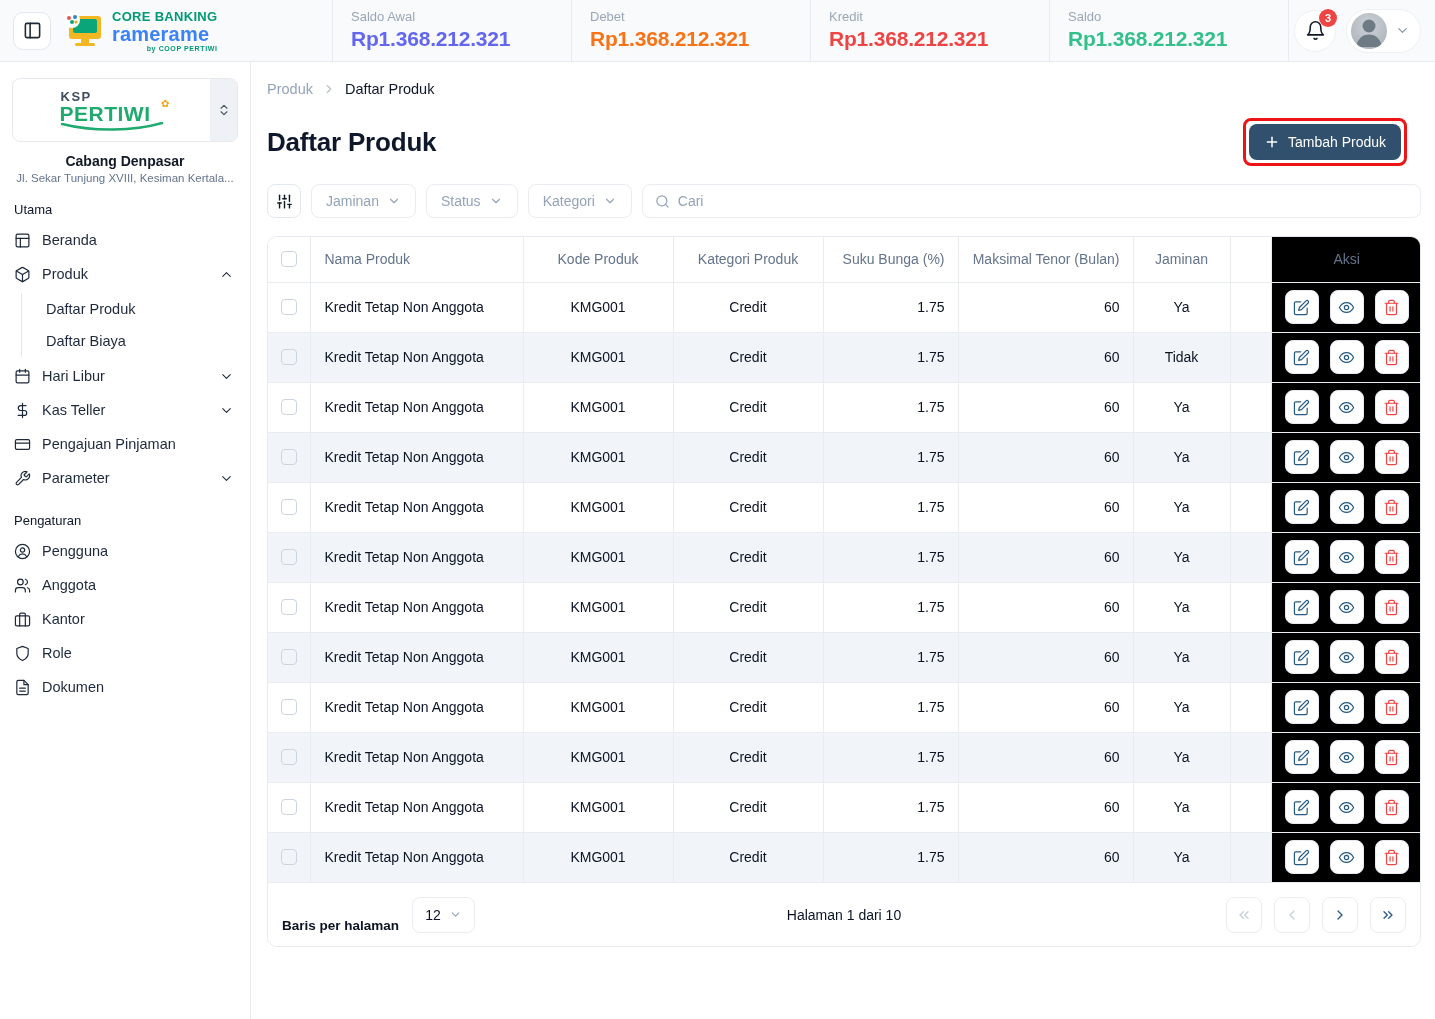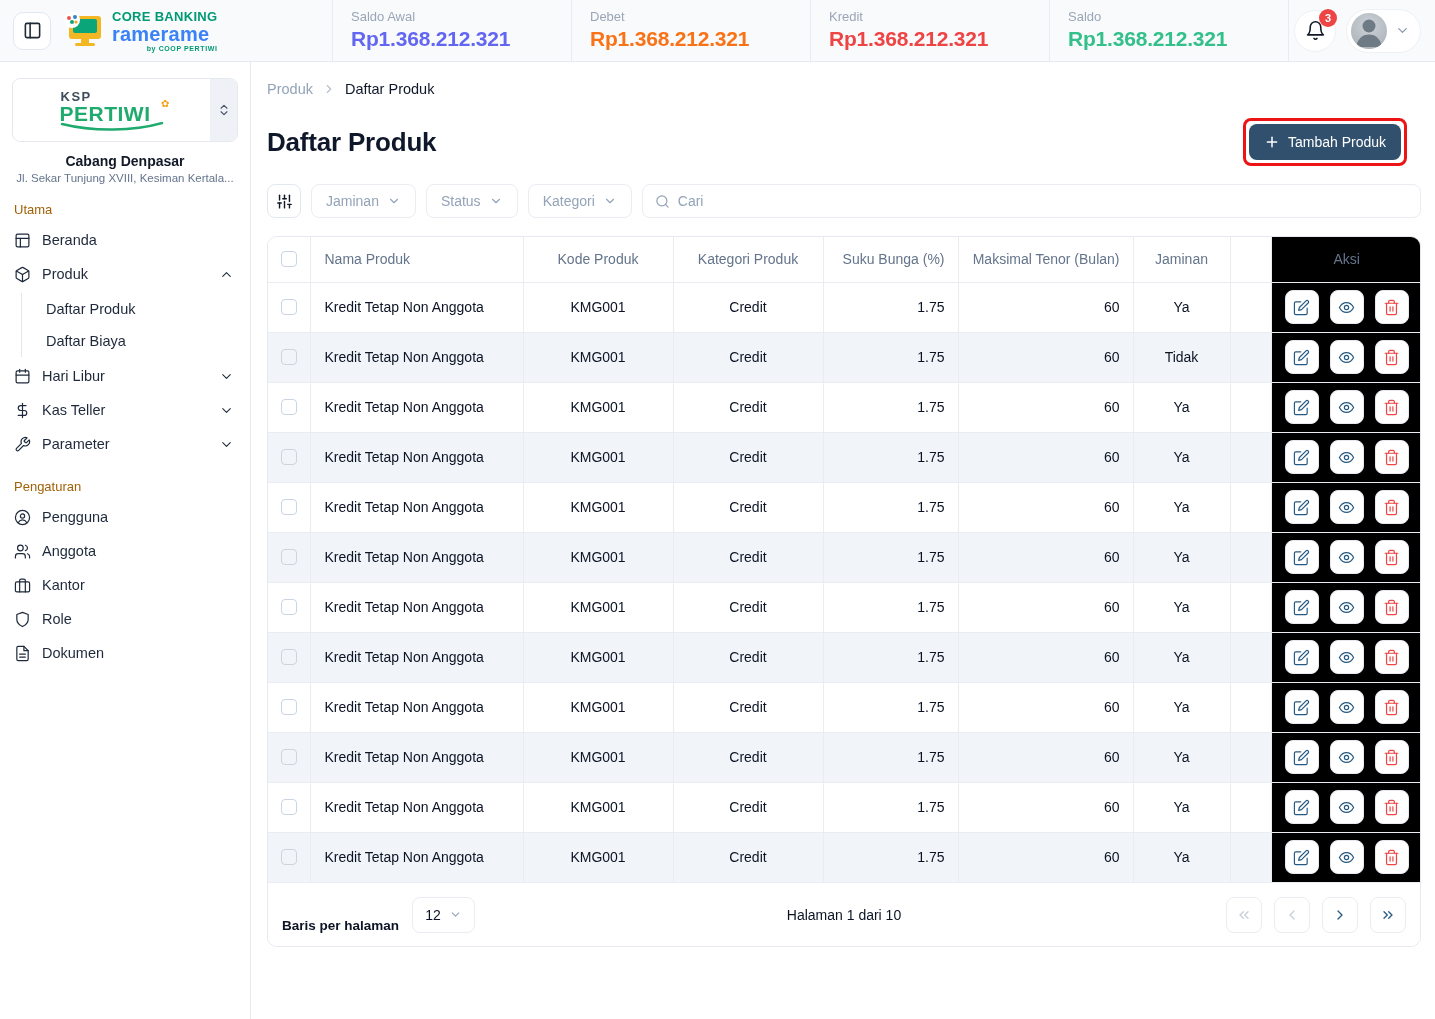--- a/index.html
+++ b/index.html
@@ -44,21 +44,21 @@
   .branch-logo { flex:1; display:flex; flex-direction:column; align-items:center; justify-content:center; }
   .wordmark { position:relative; line-height:1; text-align:left; }
   .wm-org { font-size:13px; letter-spacing:1.5px; color:#3f4c5c; font-weight:600; display:block; margin-left:1px; }
   .wm-name { font-size:21px; font-weight:800; color:#1faa6e; letter-spacing:.5px; display:block; }
   .wm-flower { position:absolute; top:9px; right:-6px; color:#f59e0b; font-size:10px; }
   .wm-swoosh { display:block; margin-top:-2px; }
   .branch-switch { width:27px; background:#eef1f6; display:flex; align-items:center; justify-content:center; color:#475569; }
   .branch-name { text-align:center; font-size:14px; font-weight:700; margin-top:11px; color:#111827; }
   .branch-addr { text-align:center; font-size:11.5px; color:#64748b; margin-top:3px; white-space:nowrap;
     overflow:hidden; text-overflow:ellipsis; }
-  .nav-section-label { font-size:13px; color:#a16207; margin:18px 0 6px 2px; }
+  .nav-section-label { font-size:13px; color:#0f172a; margin:18px 0 6px 2px; }
   .nav-item { display:flex; align-items:center; gap:11px; height:34px; padding:0 4px 0 2px;
     font-size:14.5px; color:#1e293b; cursor:pointer; border-radius:8px; }
   .nav-item .icon { color:#1e293b; }
   .nav-chevron { margin-left:auto; color:#8b98ab; }
   .nav-children { margin:2px 0 2px 9px; border-left:1px solid #e2e8f0; }
   .nav-subitem { display:flex; align-items:center; height:32px; padding-left:24px; font-size:14.5px;
     color:#1e293b; cursor:pointer; }
 
   
   .main { flex:1; min-width:0; padding:0 14px 0 16px; background:#fff; }
@@ -280,20 +280,29 @@
                 <line x1="12" y1="2" x2="12" y2="22"></line>
                 <path d="M17 5H9.5a3.5 3.5 0 0 0 0 7h5a3.5 3.5 0 0 1 0 7H6"></path>
               </svg>
             </span>
             <span>Kas Teller</span>
             <span class="icon nav-chevron">
               <svg width="15" height="15" viewBox="0 0 24 24" fill="none" stroke="currentColor" stroke-width="1.7" stroke-linecap="round" stroke-linejoin="round">
                 <polyline points="6 9 12 15 18 9"></polyline>
               </svg>
             </span>
+          </div>
+          <div class="nav-item">
+            <span class="icon">
+              <svg width="17" height="17" viewBox="0 0 24 24" fill="none" stroke="currentColor" stroke-width="1.7" stroke-linecap="round" stroke-linejoin="round">
+                <rect x="2" y="5" width="20" height="14" rx="2"></rect>
+                <line x1="2" y1="10" x2="22" y2="10"></line>
+              </svg>
+            </span>
+            <span>Pengajuan Pinjaman</span>
           </div>
           <div class="nav-item">
             <span class="icon">
               <svg width="17" height="17" viewBox="0 0 24 24" fill="none" stroke="currentColor" stroke-width="1.7" stroke-linecap="round" stroke-linejoin="round">
                 <path d="M14.7 6.3a1 1 0 0 0 0 1.4l1.6 1.6a1 1 0 0 0 1.4 0l3.77-3.77a6 6 0 0 1-7.94 7.94l-6.91 6.91a2.12 2.12 0 0 1-3-3l6.91-6.91a6 6 0 0 1 7.94-7.94l-3.76 3.76z"></path>
               </svg>
             </span>
             <span>Parameter</span>
             <span class="icon nav-chevron">
               <svg width="15" height="15" viewBox="0 0 24 24" fill="none" stroke="currentColor" stroke-width="1.7" stroke-linecap="round" stroke-linejoin="round">

